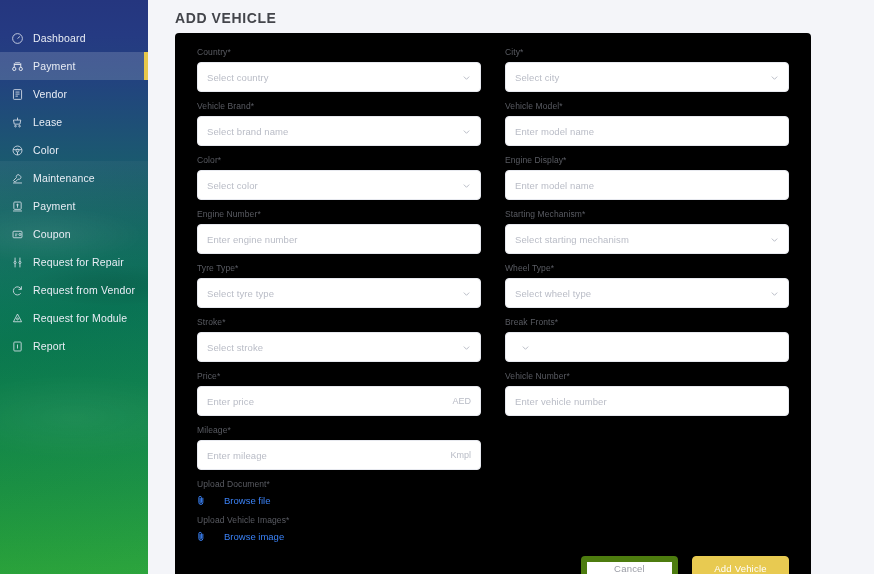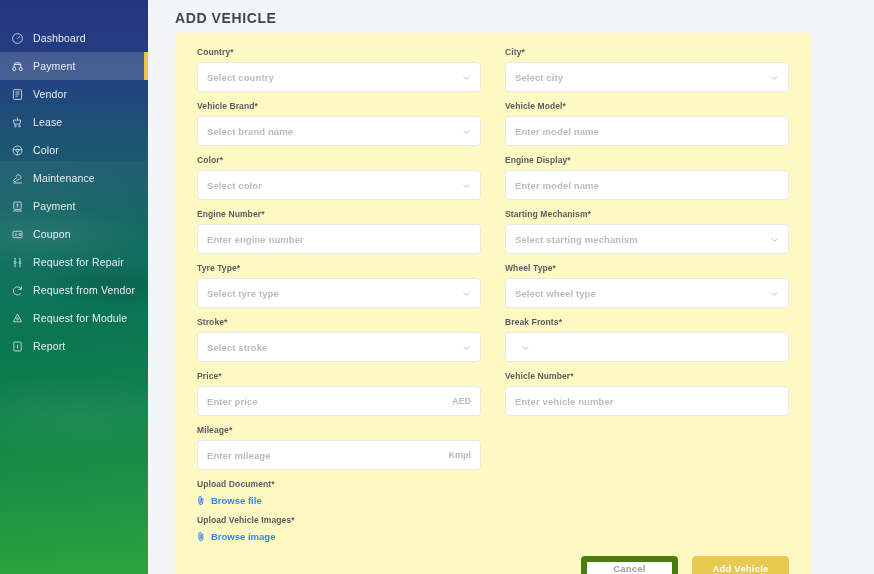--- a/index.html
+++ b/index.html
@@ -68,24 +68,23 @@
     flex:1; height:574px; position:relative;
     padding:0; overflow:hidden;
   }
   .page-title {
     position:absolute; left:27px; top:10px;
     font-size:14px; font-weight:bold; color:#43454b;
     letter-spacing:.6px;
   }
   .card {
     position:absolute; left:27px; top:33px; right:63px; bottom:0;
-    background:#fef9c3;
+    background:#000000;
     border-radius:4px 4px 0 0;
     padding:14px 22px 0 22px;
-    font-weight:bold;
   }
 
   .row { display:flex; gap:24px; }
   .field { flex:1 1 0; min-width:0; margin-bottom:9px; }
 
   .label {
     font-size:8.5px; color:#5a5c63; margin-bottom:5px;
     letter-spacing:.1px; white-space:nowrap;
   }
   .label .req { color:#5a5c63; }
@@ -102,21 +101,21 @@
   }
   .suffix { font-size:9px; color:#b9bcc6; margin-left:6px; }
   .chev {
     width:9px; height:9px; flex:0 0 9px; margin-left:6px;
     display:flex; align-items:center; justify-content:center;
   }
   .chev svg { display:block; }
 
   .upload { margin-bottom:9px; }
   .browse {
-    display:flex; align-items:center; gap:5px;
+    display:flex; align-items:center; gap:18px;
     font-size:9.5px; color:#3b82f6; cursor:pointer;
     padding-top:1px;
   }
   .browse .clip { width:9px; height:11px; flex:0 0 9px; display:block; }
 
   .actions {
     display:flex; justify-content:flex-end; gap:14px;
     margin-top:14px;
   }
   .btn {

